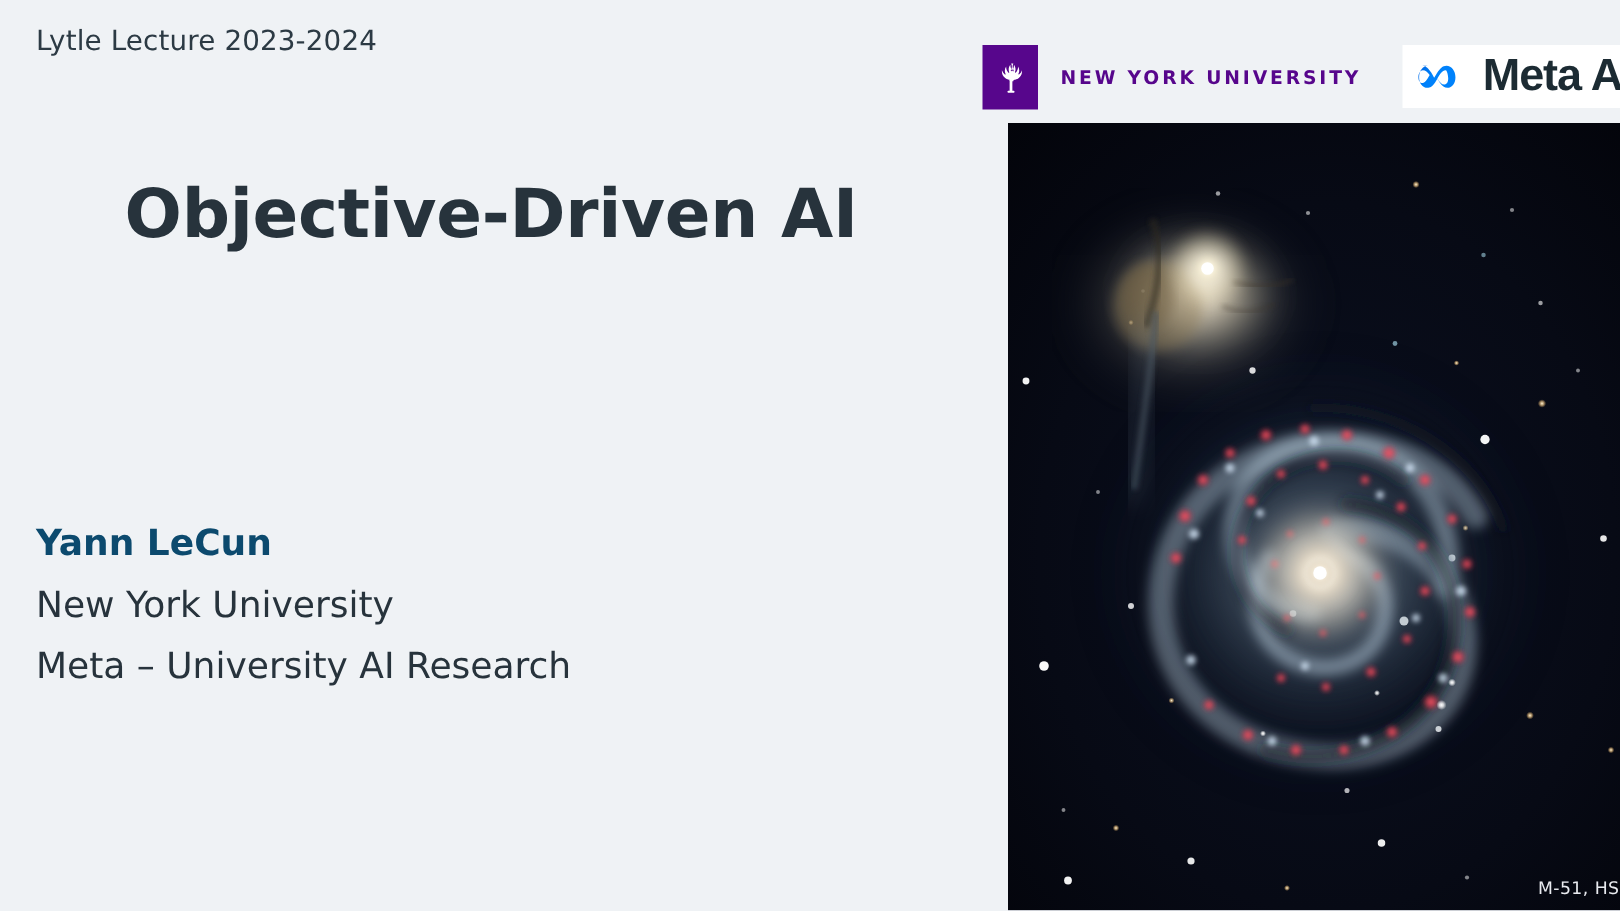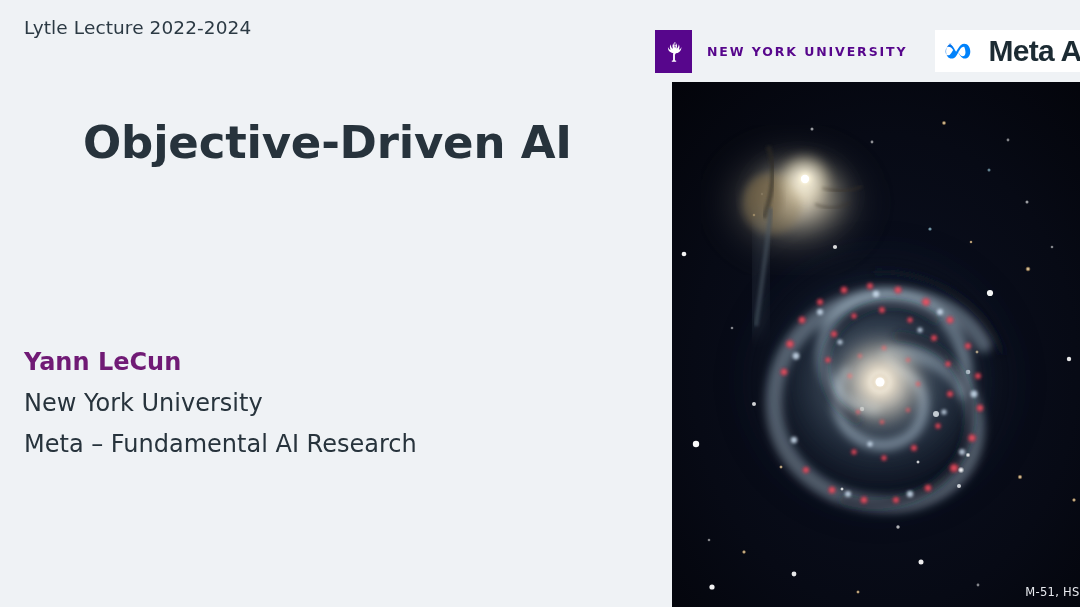--- a/index.html
+++ b/index.html
@@ -97,21 +97,21 @@
   .subtitle div { white-space:nowrap; }
 
   .byline {
     position:absolute;
     left:24px; top:350px;
     width:620px;
   }
   .byline .name {
     font-size:24px;
     font-weight:bold;
-    color:#701a75;
+    color:#0c4a6e;
     line-height:1;
     margin-bottom:17px;
   }
   .byline .aff {
     font-size:24px;
     color:#27333c;
     line-height:1;
     margin-bottom:17px;
   }
 
@@ -142,21 +142,21 @@
     color:#e8eaef;
     letter-spacing:.3px;
     font-family:"DejaVu Sans", sans-serif;
   }
 </style>
 </head>
 <body>
 
 <div class="slide">
 
-  <div class="kicker">Lytle Lecture 2022-2024</div>
+  <div class="kicker">Lytle Lecture 2023-2024</div>
 
   <div class="logo-row">
 
     <div class="nyu-logo">
       <div class="nyu-mark">
         <svg viewBox="0 0 24 28" width="22" height="26" aria-hidden="true">
           <g fill="#ffffff">
             <path d="M12.1 4.6c.9 1.7.6 3.5-.2 5.1-.2.4.2.6.5.3 1.2-1.3 1.9-2.9 1.7-4.6 1.3 1.6 1.5 3.6.8 5.4-.1.4.3.6.6.3 1.2-1.3 1.7-2.8 1.6-4.4 1.1 1.7 1.2 3.6.3 5.3-.2.4.2.7.6.4 1-.8 1.7-1.8 2-2.9.2 2.1-.6 4.1-2.3 5.5-1.1.9-2.4 1.4-3.8 1.5l-.2 1h-2l-.2-1c-1.4-.1-2.8-.6-3.9-1.6C6 13.6 5.2 11.6 5.4 9.5c.4 1.2 1.1 2.2 2.1 3 .3.3.8 0 .6-.4-.9-1.7-.8-3.7.4-5.4-.1 1.6.4 3.2 1.6 4.5.3.3.7.1.6-.3-.7-1.9-.5-3.9.9-5.5-.2 1.8.5 3.4 1.8 4.7.3.3.7 0 .5-.4-.8-1.7-1-3.5-.2-5.2z"></path>
             <rect x="11" y="16.4" width="2" height="8.6" rx=".35"></rect>
             <rect x="9.6" y="24.3" width="4.8" height="1.5" rx=".4"></rect>
@@ -181,21 +181,21 @@
     </div>
 
   </div>
 
   <h1 class="title">Objective-Driven AI</h1>
 
 
   <div class="byline">
     <div class="name">Yann LeCun</div>
     <div class="aff">New York University</div>
-    <div class="aff">Meta – Fundamental AI Research</div>
+    <div class="aff">Meta – University AI Research</div>
   </div>
 
   <div class="venue">
     <div>University of Washington</div>
     <div>Lytle Lecture</div>
     <div>2024-01-24</div>
   </div>
 
   <div class="photo">
     <svg viewBox="0 0 426 525" preserveAspectRatio="none" aria-hidden="true">

